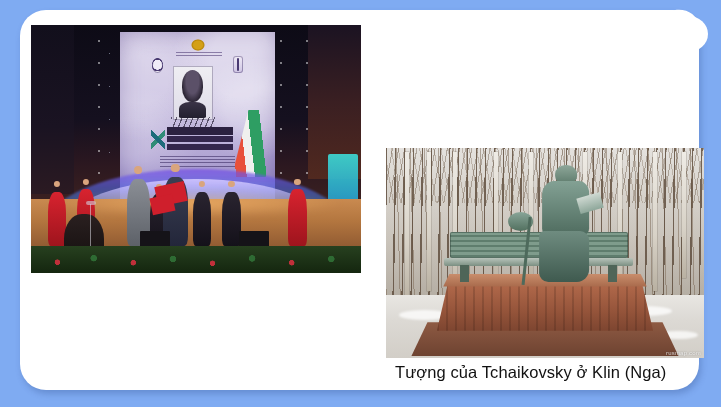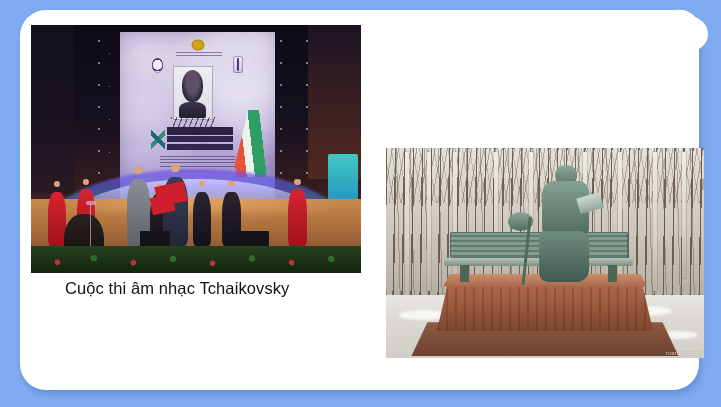--- a/index.html
+++ b/index.html
@@ -452,21 +452,20 @@
       <div class="red-folder" style="left:36.5%;bottom:24%; width:7%; height:7%;"></div>
 
       <div class="cameraman"></div>
       <div class="mic-stand"></div>
       <div class="speaker-box" style="left:33%;"></div>
       <div class="speaker-box" style="left:63%;"></div>
       <div class="flowerbed"></div>
     </div>
   </div>
 
-  <div id="caption-competition" class="caption">Cuộc thi âm nhạc Tchaikovsky</div>
 
   <div id="photo-statue" class="photo">
     <div class="photo-inner">
       <div class="sky"></div>
       <div class="forest"></div>
       <div class="forest-canopy"></div>
 
       <div class="birch" style="left:6%;"></div>
       <div class="birch" style="left:13%; height:66%;"></div>
       <div class="birch" style="left:21%; height:70%;"></div>
@@ -500,14 +499,15 @@
         <div class="s-head"></div>
         <div class="s-torso"></div>
         <div class="s-book"></div>
         <div class="s-legs"></div>
       </div>
 
       <div class="watermark">rusmap.com</div>
     </div>
   </div>
 
+  <div id="caption-statue" class="caption">Tượng của Tchaikovsky ở Klin (Nga)</div>
 
 </div>
 
 </body></html>

